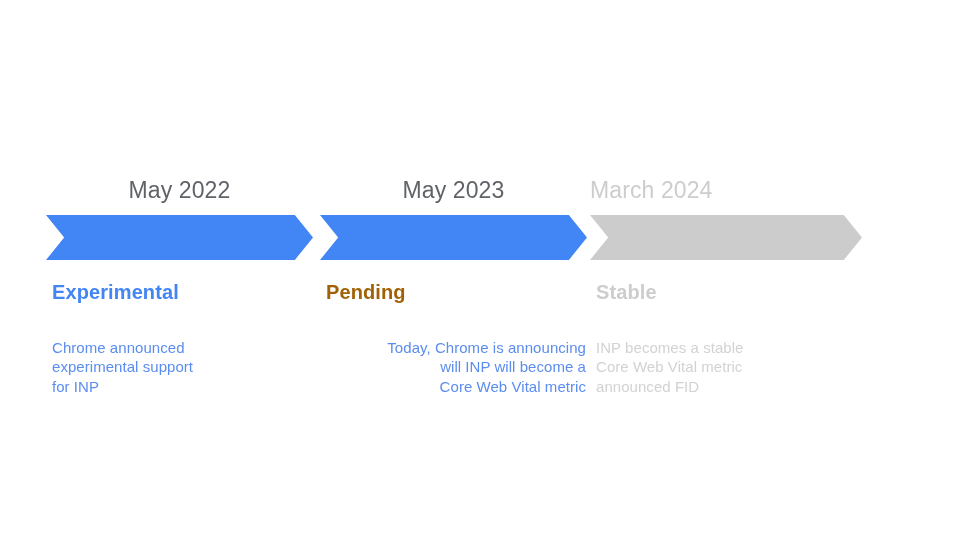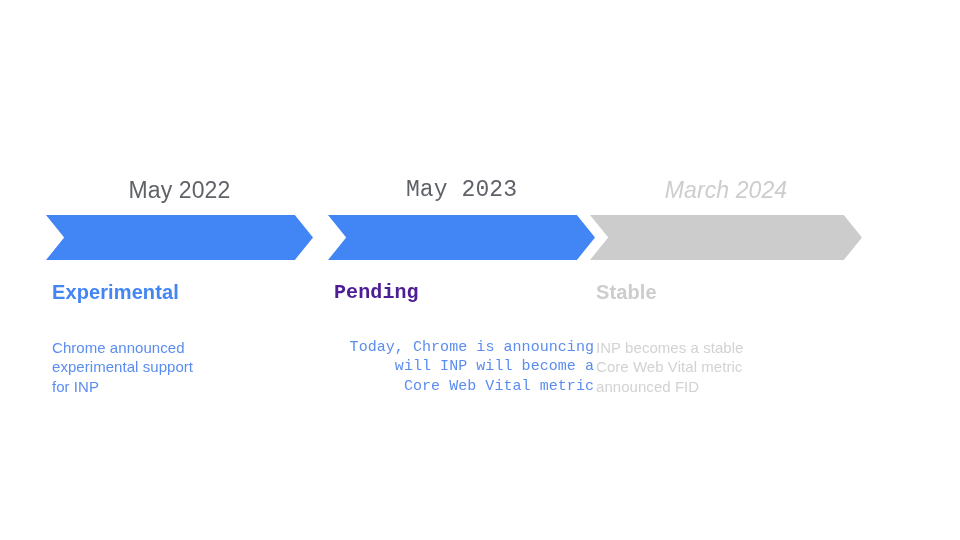--- a/index.html
+++ b/index.html
@@ -24,41 +24,40 @@
     margin-top: 28px;
   }
 
   .stage {
     position: absolute;
     top: 145px;
     width: 276px;
     height: 250px;
   }
   .stage-1 { left: 46px; }
-  .stage-2 { left: 328px; font-family: Liberation Mono, monospace; }
+  .stage-2 { left: 320px; }
   .stage-3 { left: 590px; }
 
   
   .stage-date {
     position: absolute;
     top: 0;
     left: 0;
     width: 267px;
     height: 34px;
     line-height: 34px;
     text-align: center;
     font-size: 23px;
     font-weight: 400;
     letter-spacing: 0.1px;
     white-space: nowrap;
   }
   .stage-3 .stage-date {
     width: 272px;
-    text-align: center;
-    font-style: italic;
+    text-align: left;
   }
 
   
   .stage-arrow {
     position: absolute;
     top: 42px;
     left: 0;
     width: 267px;
     height: 45px;
     clip-path: polygon(0 0, 93.2% 0, 100% 50%, 93.2% 100%, 0 100%, 6.8% 50%);
@@ -107,21 +106,21 @@
     <div class="stage-body" style="color: rgb(91, 141, 239);">
       <span class="line">Chrome announced</span>
       <span class="line">experimental support</span>
       <span class="line">for INP</span>
     </div>
   </div>
 
   <div class="stage stage-2">
     <div class="stage-date" style="color: rgb(95, 99, 104);">May 2023</div>
     <div class="stage-arrow" style="background: rgb(66, 133, 244);"></div>
-    <div class="stage-heading" style="color: #4c1d95;">Pending</div>
+    <div class="stage-heading" style="color: #a16207;">Pending</div>
     <div class="stage-body" style="color: rgb(91, 141, 239); text-align: right;">
       <span class="line">Today, Chrome is announcing</span>
       <span class="line">will INP will become a</span>
       <span class="line">Core Web Vital metric</span>
     </div>
   </div>
 
   <div class="stage stage-3">
     <div class="stage-date" style="color: rgb(205, 205, 205);">March 2024</div>
     <div class="stage-arrow" style="background: rgb(204, 204, 204);"></div>

